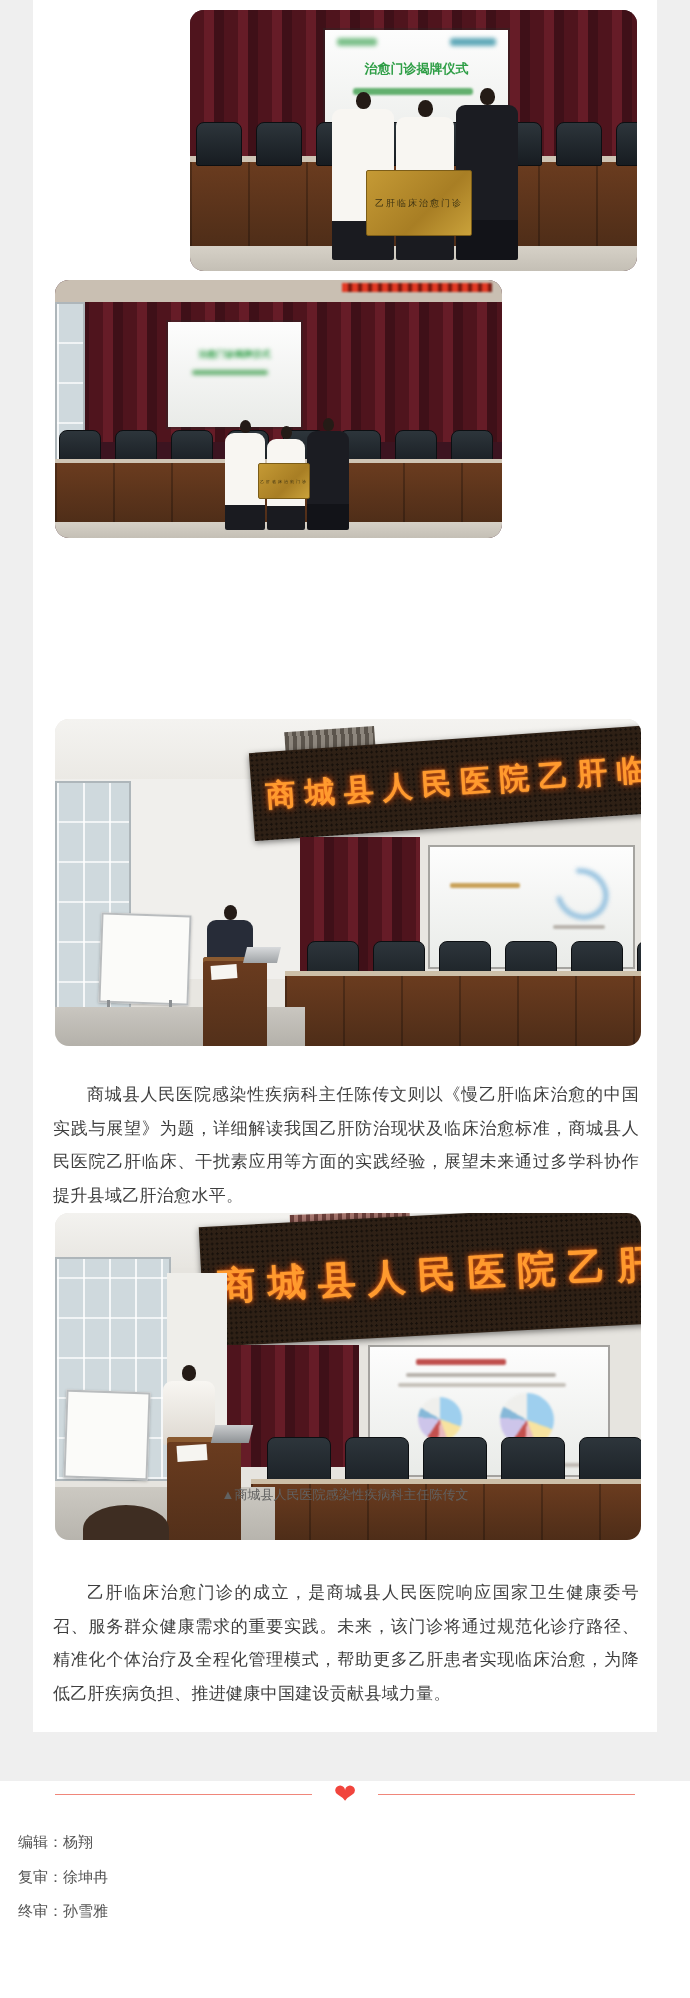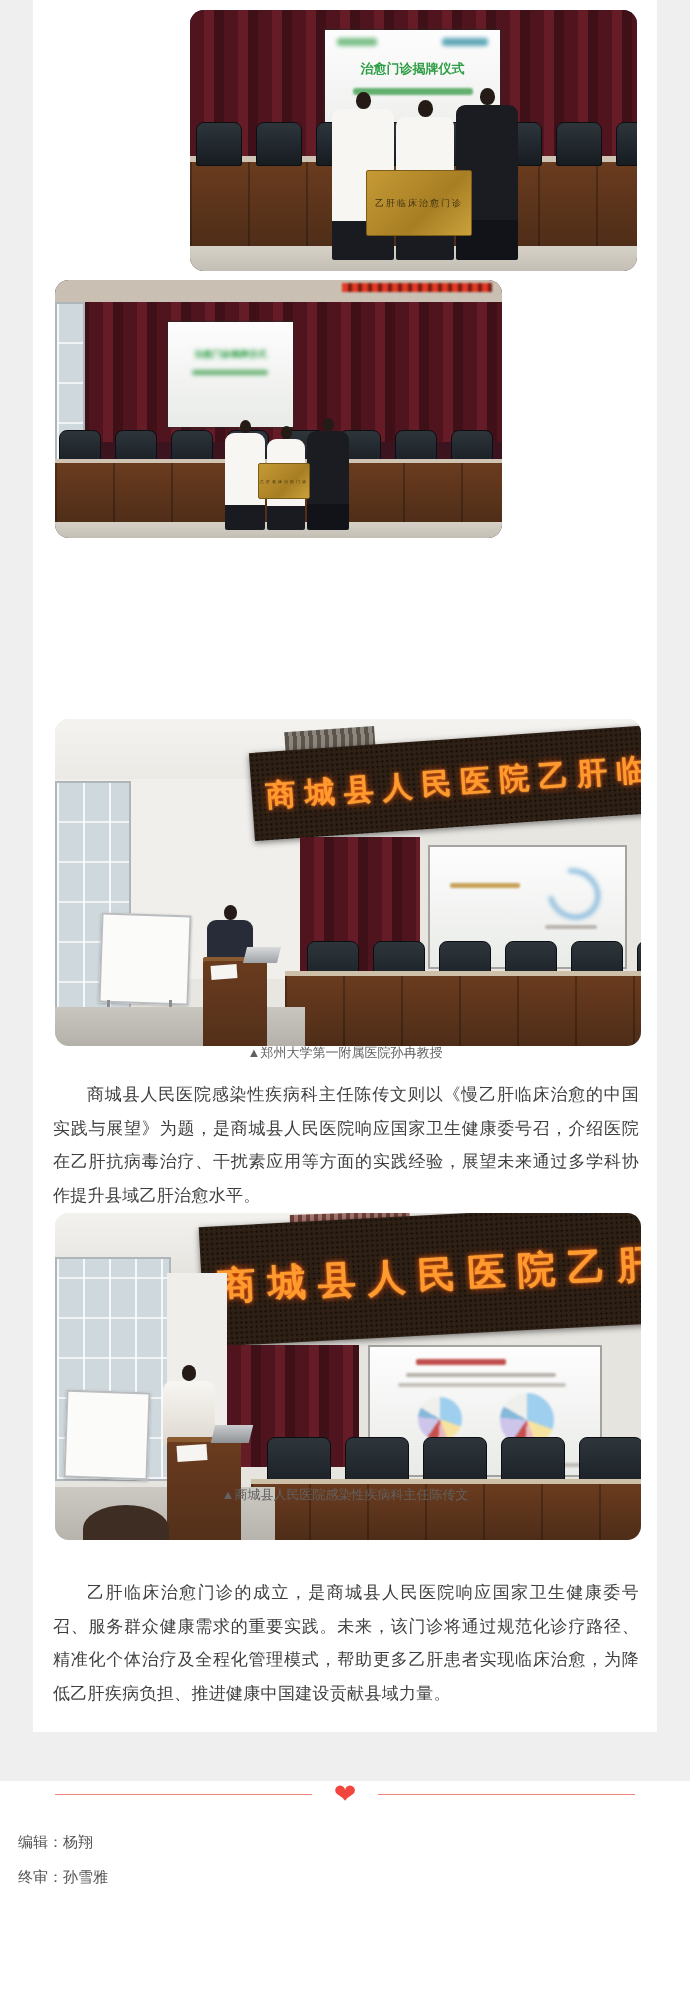--- a/index.html
+++ b/index.html
@@ -17,21 +17,21 @@
   .ph1{left:157px;top:10px;width:447px;height:261px;}
   .ph2{left:22px;top:280px;width:447px;height:258px;}
   .ph3{left:22px;top:719px;width:586px;height:327px;}
   .ph4{left:22px;top:1213px;width:586px;height:327px;}
   .abs{position:absolute;}
 
   .curtain{background:repeating-linear-gradient(90deg,#4f141d 0 14px,#661c27 14px 24px,#3f1018 24px 34px);}
   .wood{background:linear-gradient(#6b3c1f,#53301a);}
   .panelled{background-image:repeating-linear-gradient(90deg,rgba(0,0,0,.25) 0 2px,transparent 2px 58px),linear-gradient(#6b3c1f,#4e2d18);}
   .floor{background:linear-gradient(#d6d1c7,#c4bfb5);}
-  .screenwhite{background:linear-gradient(#fdfdfd,#e9ebe8);box-shadow:0 0 0 2px rgba(40,40,40,.35);}
+  .screenwhite{background:linear-gradient(#fdfdfd,#e9ebe8);box-shadow:0 0 0 2px rgba(40,40,40,.35);padding-left:8px;}
   .ledboard{background:#2e2015;background-image:radial-gradient(rgba(0,0,0,.5) 1px,transparent 1.2px);background-size:5px 5px;box-shadow:0 2px 6px rgba(0,0,0,.5);display:flex;align-items:center;overflow:hidden;}
   .ledtext{white-space:nowrap;font-weight:bold;color:#ff9a2e;text-shadow:0 0 7px rgba(255,80,0,.9),0 0 2px #ffc35a;}
   .chair{background:linear-gradient(#2d353b,#171c21);border-radius:8px 8px 2px 2px;border:1px solid #0c0f12;}
   .chairrow{display:flex;gap:14px;}
   .person{display:flex;flex-direction:column;align-items:center;}
   .p-head{width:15px;height:17px;border-radius:50% 50% 46% 46%;background:#241b16;}
   .p-torso{width:100%;flex:1;border-radius:9px 9px 2px 2px;}
   .coat{background:linear-gradient(180deg,#f8f6f2 0 74%,#1a1b20 74% 100%);}
   .suit{background:linear-gradient(180deg,#1b1c22 0 74%,#121318 74% 100%);}
   .plaque{background:linear-gradient(135deg,#c59a35,#a87e24 60%,#caa23b);border:1px solid #7c5d18;border-radius:2px;display:flex;align-items:center;justify-content:center;}
@@ -166,22 +166,21 @@
     <div class="abs" style="left:0;top:288px;width:250px;height:39px;background:linear-gradient(#c9c6c0,#b4b1aa);"></div>
     <div class="abs person" style="left:152px;top:186px;width:46px;height:66px;">
         <div class="p-head" style="width:13px;height:15px;"></div>
         <div class="p-torso" style="background:#272c38;"></div>
       </div>
     <div class="abs wood" style="left:148px;top:238px;width:64px;height:89px;border-radius:3px 3px 0 0;box-shadow:inset 0 4px 0 #8a5a30;"></div>
     <div class="abs" style="left:156px;top:246px;width:26px;height:14px;background:#f6f5f1;transform:rotate(-4deg);"></div>
     <div class="abs" style="left:190px;top:228px;width:34px;height:16px;background:linear-gradient(#d8dadc,#9fa3a6);transform:skewX(-14deg);"></div>
   </div>
 
-  <div class="caption" style="top:1044px;">▲郑州大学第一附属医院孙冉教授</div>
-  <div class="para" style="top:1078px;">商城县人民医院感染性疾病科主任陈传文则以《慢乙肝临床治愈的中国实践与展望》为题，是商城县人民医院响应国家卫生健康委号召，介绍医院在乙肝抗病毒治疗、干扰素应用等方面的实践经验，展望未来通过多学科协作提升县域乙肝治愈水平。</div>
+  <div class="para" style="top:1078px;">商城县人民医院感染性疾病科主任陈传文则以《慢乙肝临床治愈的中国实践与展望》为题，详细解读我国乙肝防治现状及临床治愈标准，商城县人民医院乙肝临床、干扰素应用等方面的实践经验，展望未来通过多学科协作提升县域乙肝治愈水平。</div>
 
   <div class="photo ph4" style="background:#e6e4df;">
     <div class="abs" style="left:0;top:0;width:100%;height:55px;background:linear-gradient(#f3f2ef,#e7e5e0);"></div>
     <div class="abs" style="left:235px;top:0;width:120px;height:20px;background:repeating-linear-gradient(90deg,#6a3f3a 0 4px,#a5756d 4px 8px);transform:rotate(-2deg);"></div>
     <div class="abs ledboard" style="left:150px;top:14px;width:450px;height:120px;transform:rotate(-3deg);transform-origin:left bottom;">
       <div class="ledtext" style="font-size:38px;letter-spacing:12px;padding-left:16px;">商城县人民医院乙肝临床</div>
     </div>
     <div class="abs winpane" style="left:0;top:44px;width:112px;height:220px;"></div>
     <div class="abs" style="left:112px;top:60px;width:60px;height:200px;background:#efeeea;"></div>
     <div class="abs curtain" style="left:172px;top:132px;width:132px;height:122px;"></div>
@@ -222,15 +221,16 @@
 <div class="gap-strip"></div>
 
 <div class="footer">
   <div class="divider">
     <div class="divline"></div>
     <div class="heart">❤</div>
     <div class="divline"></div>
   </div>
   <div class="credits">
     <div class="credit-line">编辑：杨翔</div>
+    <div class="credit-line">复审：徐坤冉</div>
     <div class="credit-line">终审：孙雪雅</div>
   </div>
 </div>
 
 </body></html>

